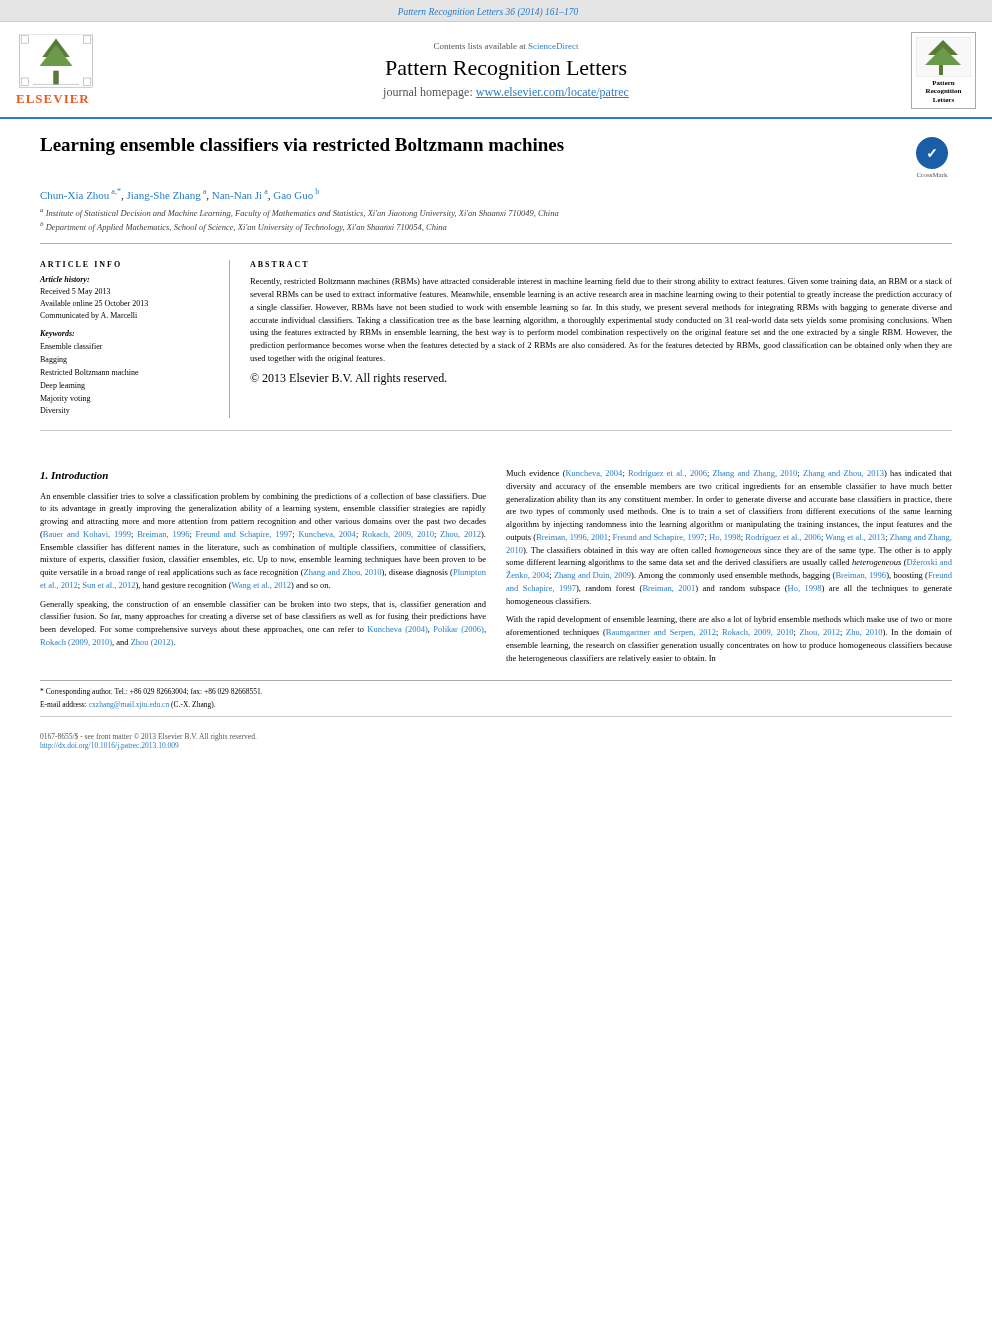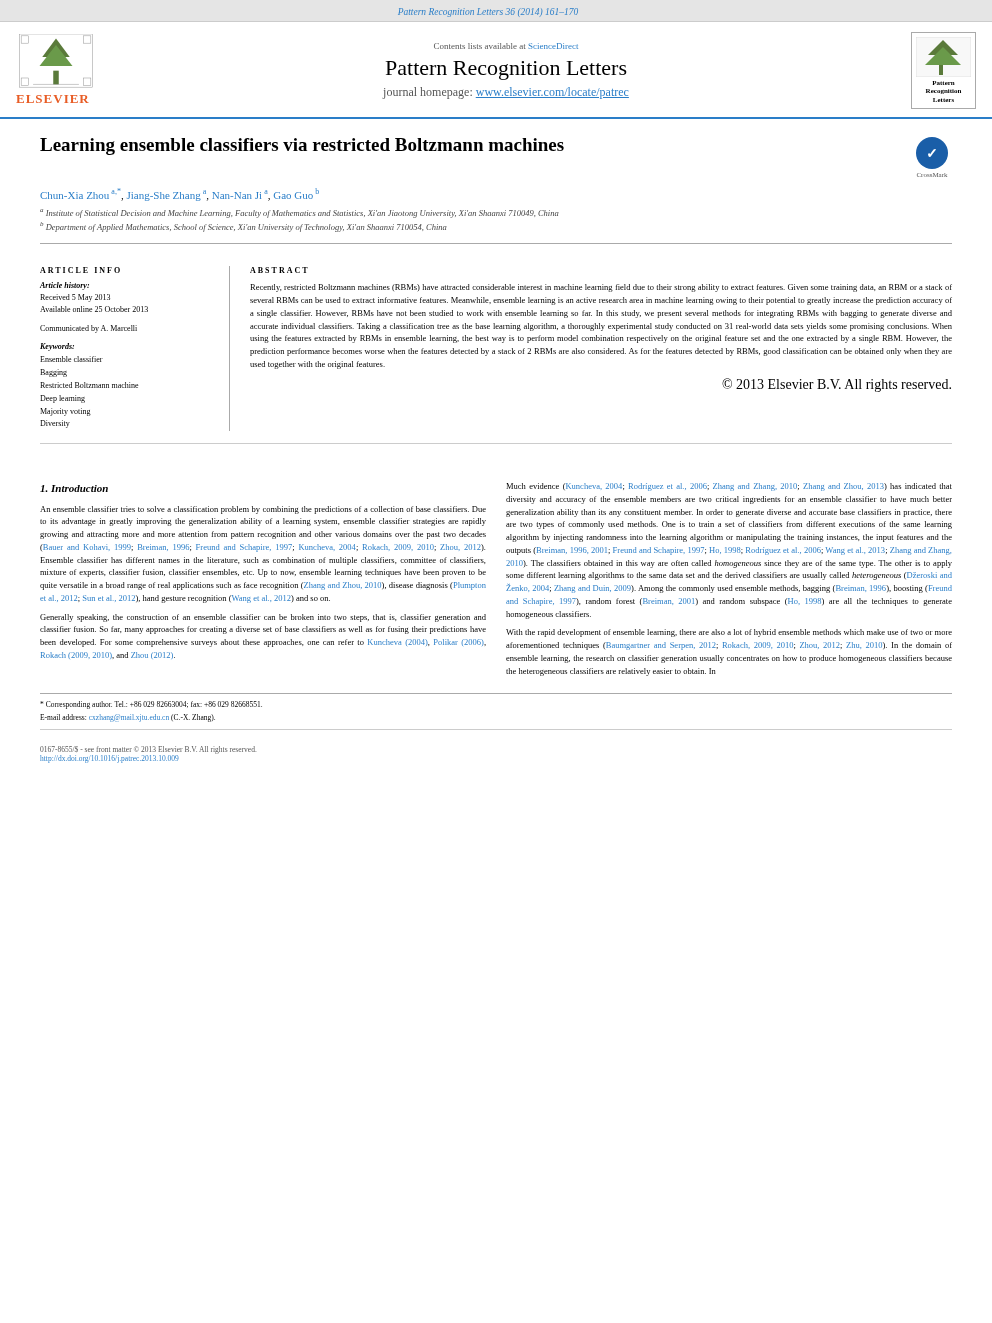--- a/index.html
+++ b/index.html
@@ -173,21 +173,21 @@
     .affil-sup {
       font-size: 7px;
       vertical-align: super;
     }
 
     
     .two-col {
       display: flex;
       gap: 20px;
       border-top: 1px solid #aaa;
-      padding-top: 22px;
+      padding-top: 16px;
       margin-bottom: 12px;
     }
     .article-info-col {
       width: 190px;
       flex-shrink: 0;
       border-right: 1px solid #aaa;
       padding-right: 12px;
     }
     .article-info-section-title {
       font-size: 8px;
@@ -201,21 +201,21 @@
       font-size: 8px;
       font-style: italic;
       color: #000;
       margin-bottom: 2px;
       font-weight: bold;
     }
     .article-info-dates {
       font-size: 8px;
       color: #000;
       line-height: 1.5;
-      margin-bottom: 7px;
+      margin-bottom: 0;
     }
     .article-info-communicated {
       font-size: 8px;
       color: #000;
       margin-bottom: 8px;
       line-height: 1.4;
     }
     .keywords-section-title {
       font-size: 8px;
       font-style: italic;
@@ -241,23 +241,23 @@
       margin-bottom: 6px;
       text-transform: uppercase;
     }
     .abstract-text {
       font-size: 8.5px;
       color: #000;
       line-height: 1.5;
       text-align: justify;
     }
     .abstract-copyright {
-      font-size: 14px;
-      color: #000;
-      text-align: right;
+      font-size: 12px;
+      color: #000;
+      text-align: left;
       margin-top: 6px;
     }
 
     
     .divider-line {
       border: none;
       border-top: 1px solid #ccc;
       margin: 8px 0;
     }
 

